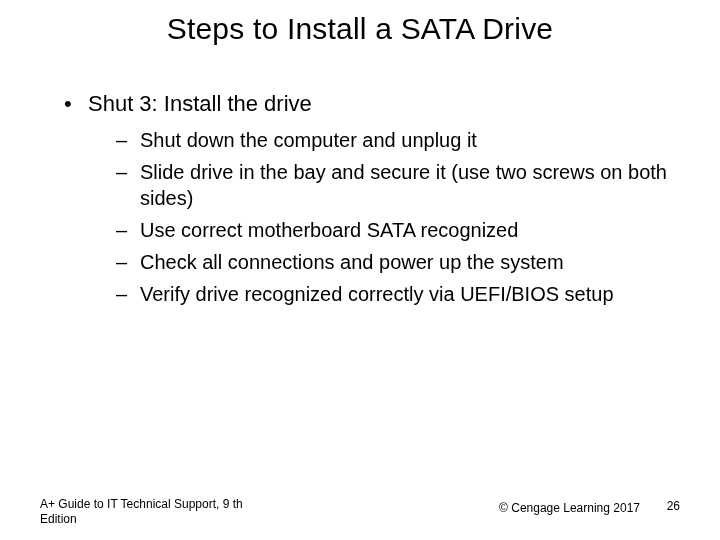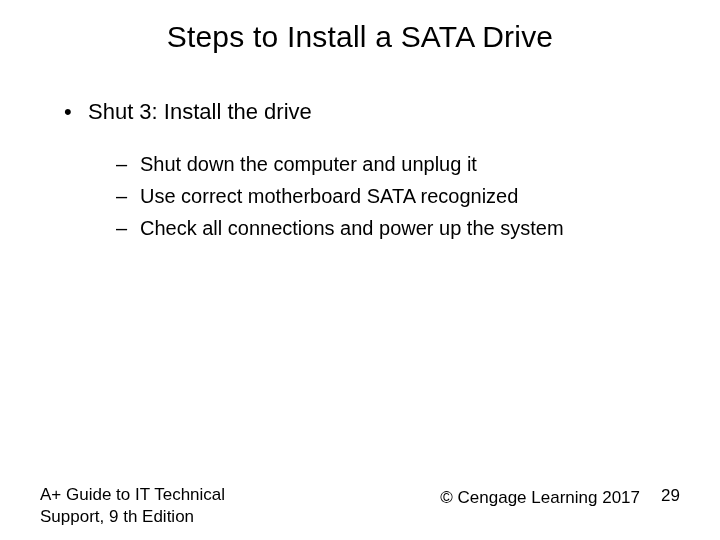--- a/index.html
+++ b/index.html
@@ -8,21 +8,21 @@
     height: 540px;
     background: #ffffff;
     font-family: Arial, Helvetica, sans-serif;
     color: #000000;
     position: relative;
     overflow: hidden;
   }
   .slide {
     width: 100%;
     height: 100%;
-    padding: 20px 40px 0 40px;
+    padding: 12px 40px 0 40px;
   }
   .title {
     font-size: 30px;
     font-weight: 400;
     text-align: center;
     margin-bottom: 44px;
     letter-spacing: 0.2px;
   }
   .bullet-l1 {
     list-style: none;
@@ -36,21 +36,21 @@
     line-height: 1.3;
   }
   .bullet-l1 > li::before {
     content: "•";
     position: absolute;
     left: 0;
     top: 0;
   }
   .bullet-l2 {
     list-style: none;
-    margin-top: 24px;
+    margin-top: 8px;
     padding-left: 28px;
   }
   .bullet-l2 > li {
     position: relative;
     font-size: 20px;
     padding-left: 24px;
     margin-bottom: 6px;
     line-height: 1.3;
   }
   .bullet-l2 > li::before {
@@ -61,21 +61,21 @@
   }
   .footer {
     position: absolute;
     left: 0;
     bottom: 12px;
     width: 100%;
     padding: 0 40px;
     display: flex;
     align-items: flex-start;
     justify-content: space-between;
-    font-size: 17px;
+    font-size: 12px;
   }
   .footer-left {
     width: 220px;
     line-height: 1.3;
   }
   .footer-center {
     flex: 1;
     text-align: right;
     padding-top: 4px;
   }
@@ -89,24 +89,26 @@
 <body>
 
 <div class="slide">
   <h1 class="title">Steps to Install a SATA Drive</h1>
 
   <ul class="bullet-l1">
     <li>
       <span>Shut 3: Install the drive</span>
       <ul class="bullet-l2">
         <li>Shut down the computer and unplug it</li>
+        <li>Slide drive in the bay and secure it (use two screws on both sides)</li>
         <li>Use correct motherboard SATA recognized</li>
         <li>Check all connections and power up the system</li>
+        <li>Verify drive recognized correctly via UEFI/BIOS setup</li>
       </ul>
     </li>
   </ul>
 </div>
 
 <div class="footer">
   <div class="footer-left">A+ Guide to IT Technical Support, 9 th Edition</div>
   <div class="footer-center">© Cengage Learning  2017</div>
-  <div class="footer-right">29</div>
+  <div class="footer-right">26</div>
 </div>
 
 </body></html>

